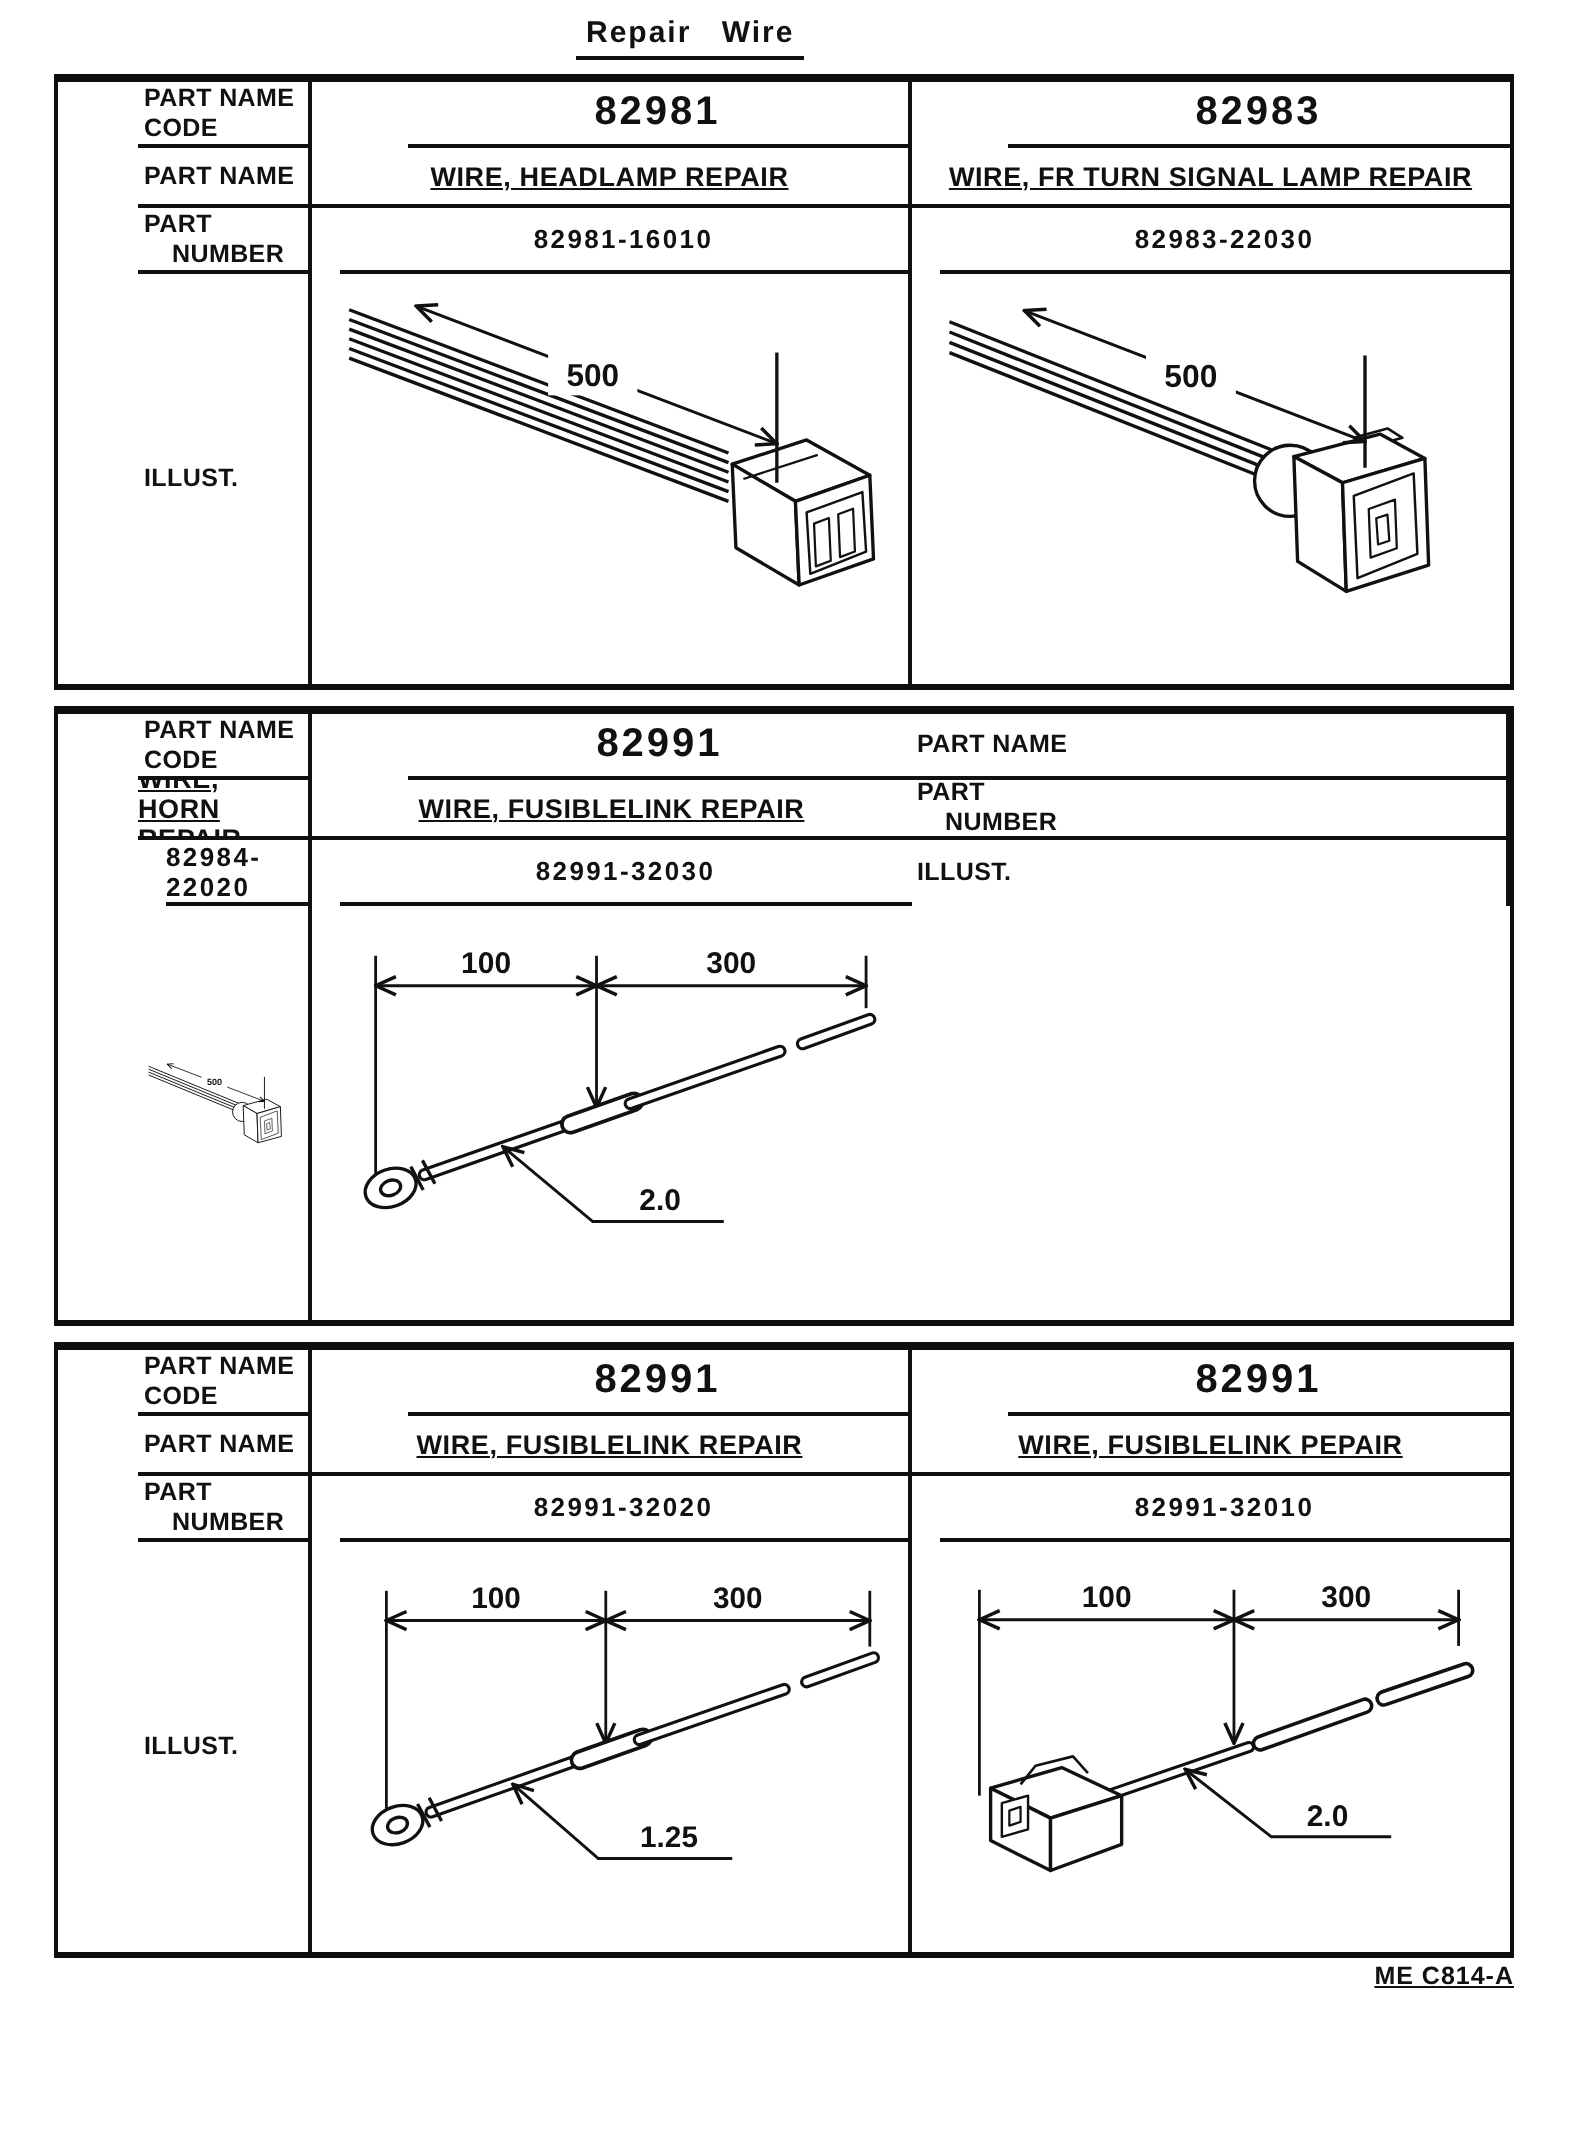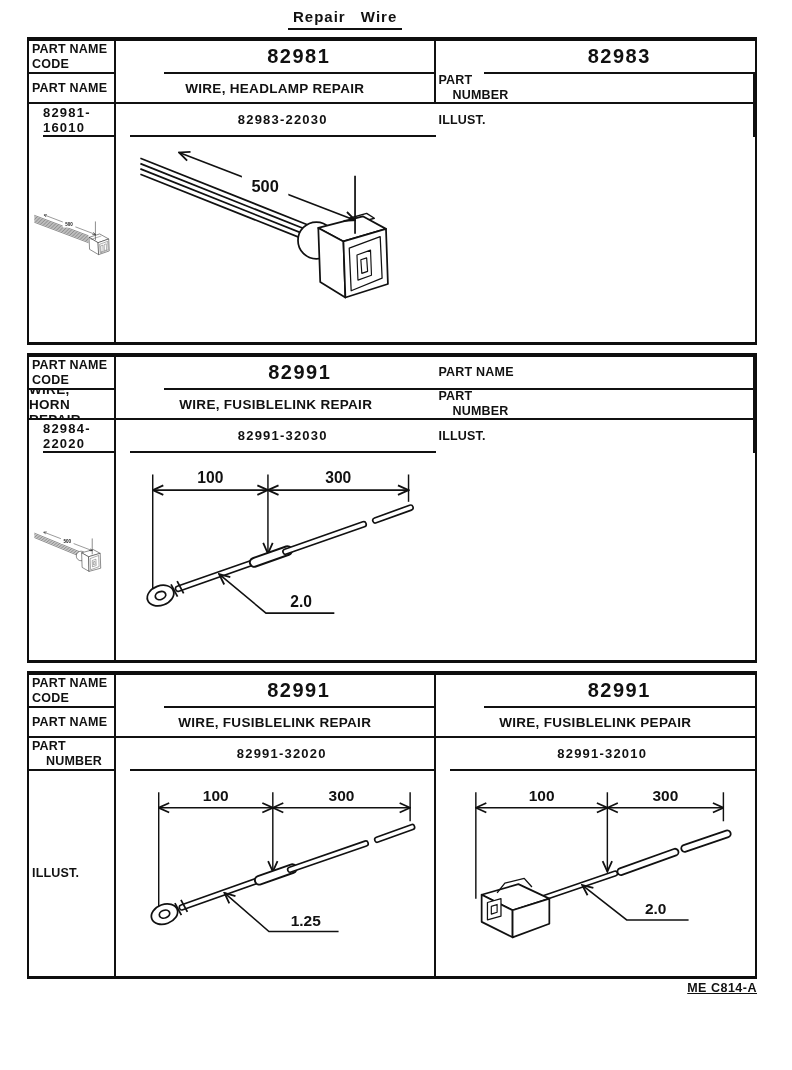--- a/index.html
+++ b/index.html
@@ -9,38 +9,38 @@
   }
   .page-title {
     position:absolute; top:8px; left:288px;
     font-size:15px; font-weight:bold; letter-spacing:1px; word-spacing:10px;
     border-bottom:2px solid #111; padding:0 5px 3px 5px;
   }
   .parts-table {
     position:absolute; left:27px; width:730px; height:308px;
     display:grid; grid-template-columns:87px 1fr 1fr; grid-template-rows:33px 30px 33px 1fr;
     border:2px solid #0e0e0e; border-top-width:4px; border-bottom-width:3px;
-    box-sizing:border-box; background:#fff;
+    box-sizing:border-box; background:#fff;padding-left:40px;
   }
   .t1 { top:37px; } .t2 { top:353px; height:310px; } .t3 { top:671px; }
   .cell {
     border-right:2px solid #111; border-bottom:2px solid #111; box-sizing:border-box;
     display:flex; align-items:center; justify-content:center; overflow:hidden; background:#fff;
   }
   .last   { border-right:none; }
   .bottom { border-bottom:none; }
   .label-cell {
     flex-direction:column; align-items:flex-start; justify-content:center;
     padding:1px 1px 1px 3px; font-size:12.5px; font-weight:bold; line-height:1.2;
     letter-spacing:0.2px; white-space:nowrap;
   }
   .label-cell.spread { justify-content:space-between; }
   .indent { padding-left:14px; }
   .code-cell   { font-size:20px; font-weight:bold; letter-spacing:1.5px;margin-left:48px; }
-  .name-cell   { font-size:13.5px; font-weight:bold; letter-spacing:0.3px; }
+  .name-cell   { font-size:13.5px; font-weight:bold; letter-spacing:0.3px;text-decoration:underline; }
   .number-cell { font-size:13px;   font-weight:bold; letter-spacing:1.2px;margin-left:14px; }
   .illust-cell { padding:0; }
   .illust-cell svg { display:block; width:100%; height:100%; }
   .footer-code {
     position:absolute; top:981px; left:600px; width:157px; text-align:right;
     font-size:12.5px; font-weight:bold; letter-spacing:0.5px;text-decoration:underline;
   }
   .dimtext { font-family:"Liberation Sans", sans-serif; font-weight:bold; font-size:16px; fill:#111; }
   .big { font-size:17px; }
 </style>
@@ -56,20 +56,21 @@
       <span>PART NAME</span>
       <span>CODE</span>
     </div>
     <div class="cell code-cell">82981</div>
     <div class="cell code-cell last">82983</div>
 
     <div class="cell label-cell">
       <span>PART NAME</span>
     </div>
     <div class="cell name-cell">WIRE, HEADLAMP REPAIR</div>
+    <div class="cell name-cell last">WIRE, FR TURN SIGNAL LAMP REPAIR</div>
 
     <div class="cell label-cell">
       <span>PART</span>
       <span class="indent">NUMBER</span>
     </div>
     <div class="cell number-cell">82981-16010</div>
     <div class="cell number-cell last">82983-22030</div>
 
     <div class="cell label-cell bottom">
       <span>ILLUST.</span>

